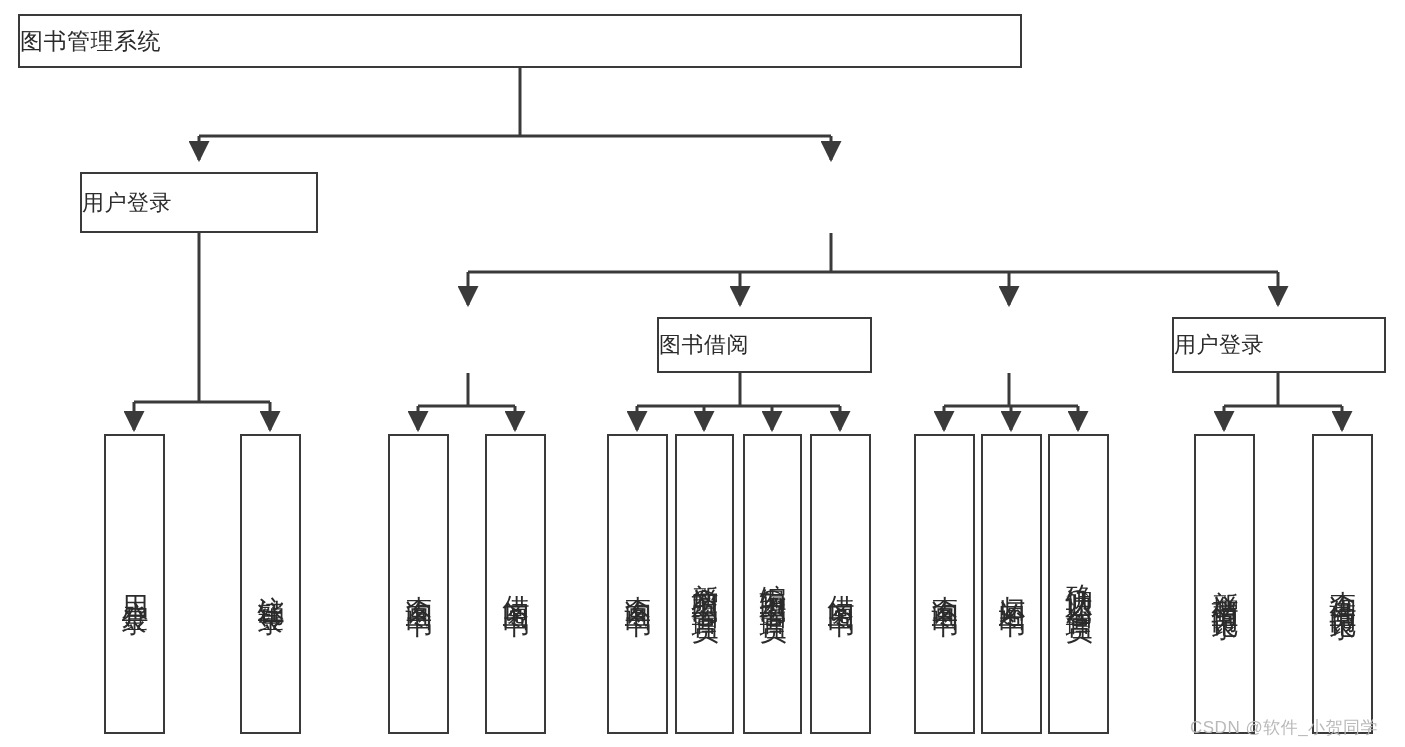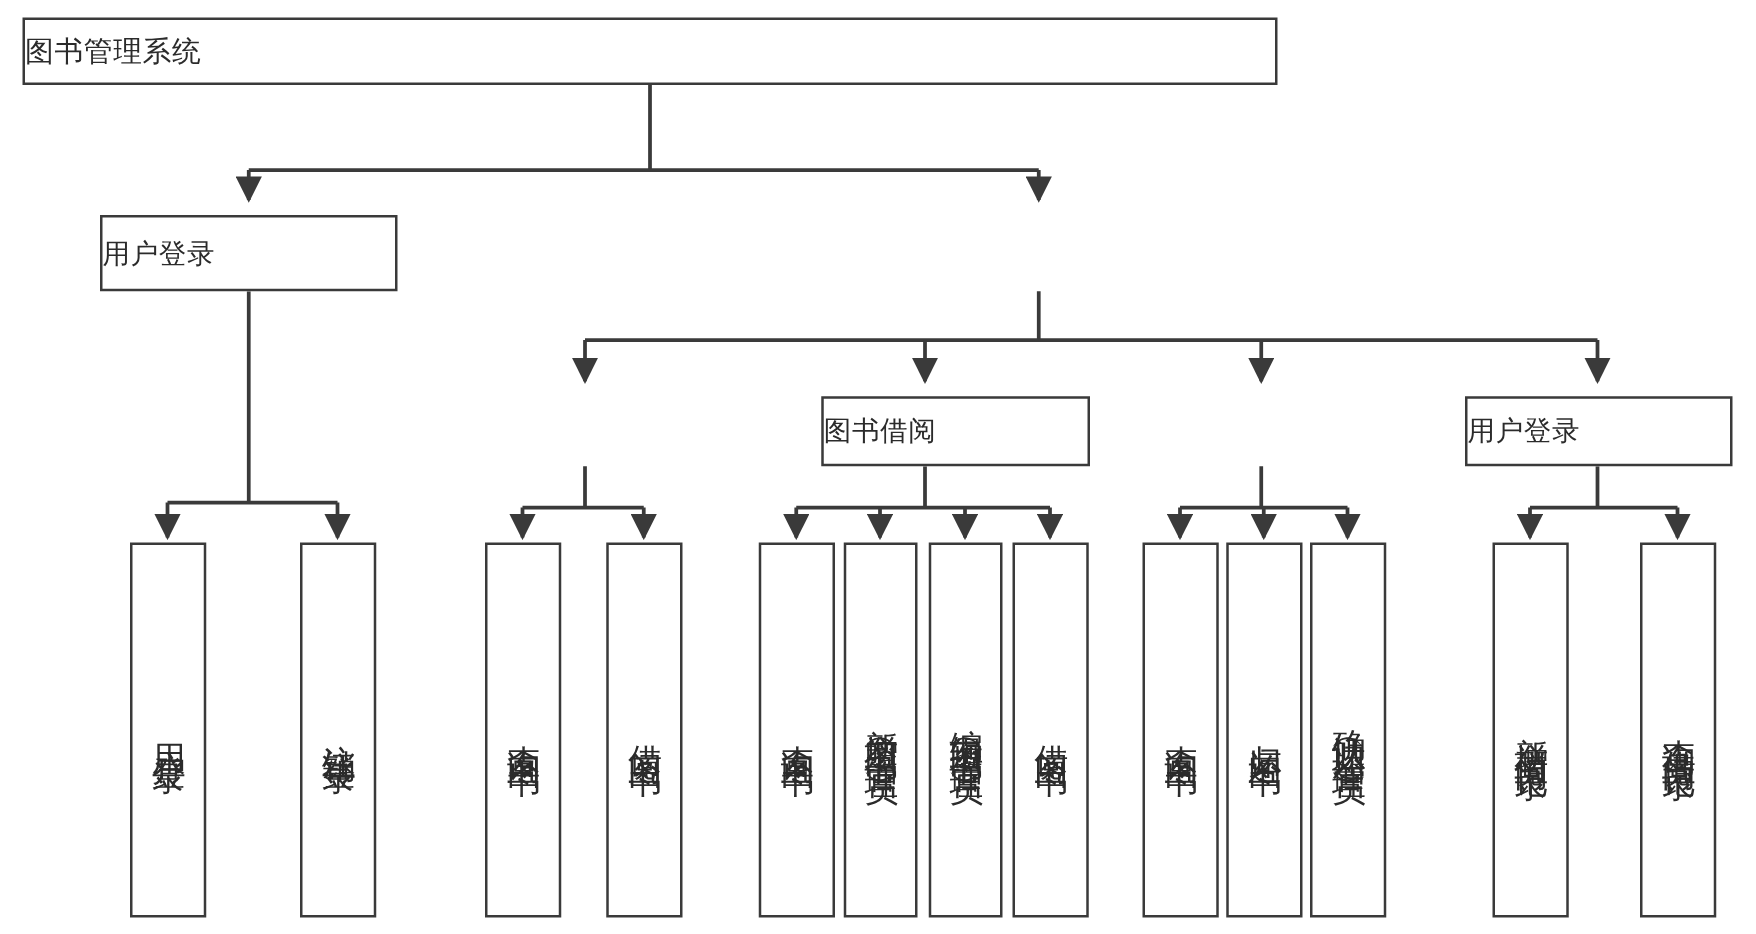--- a/index.html
+++ b/index.html
@@ -175,14 +175,15 @@
     <span class="node-label">确认归还（管理员）</span>
   </div>
 
   <div class="node vert" style="left:1194px; top:434px; width:61px; height:300px;">
     <span class="node-label">新增借阅记录</span>
   </div>
   <div class="node vert" style="left:1312px; top:434px; width:61px; height:300px;">
     <span class="node-label">查询借阅记录</span>
   </div>
 
+  <div class="watermark" style="left:1190px; top:716px;">CSDN @软件_小贺同学</div>
 
 </div>
 
 </body></html>

